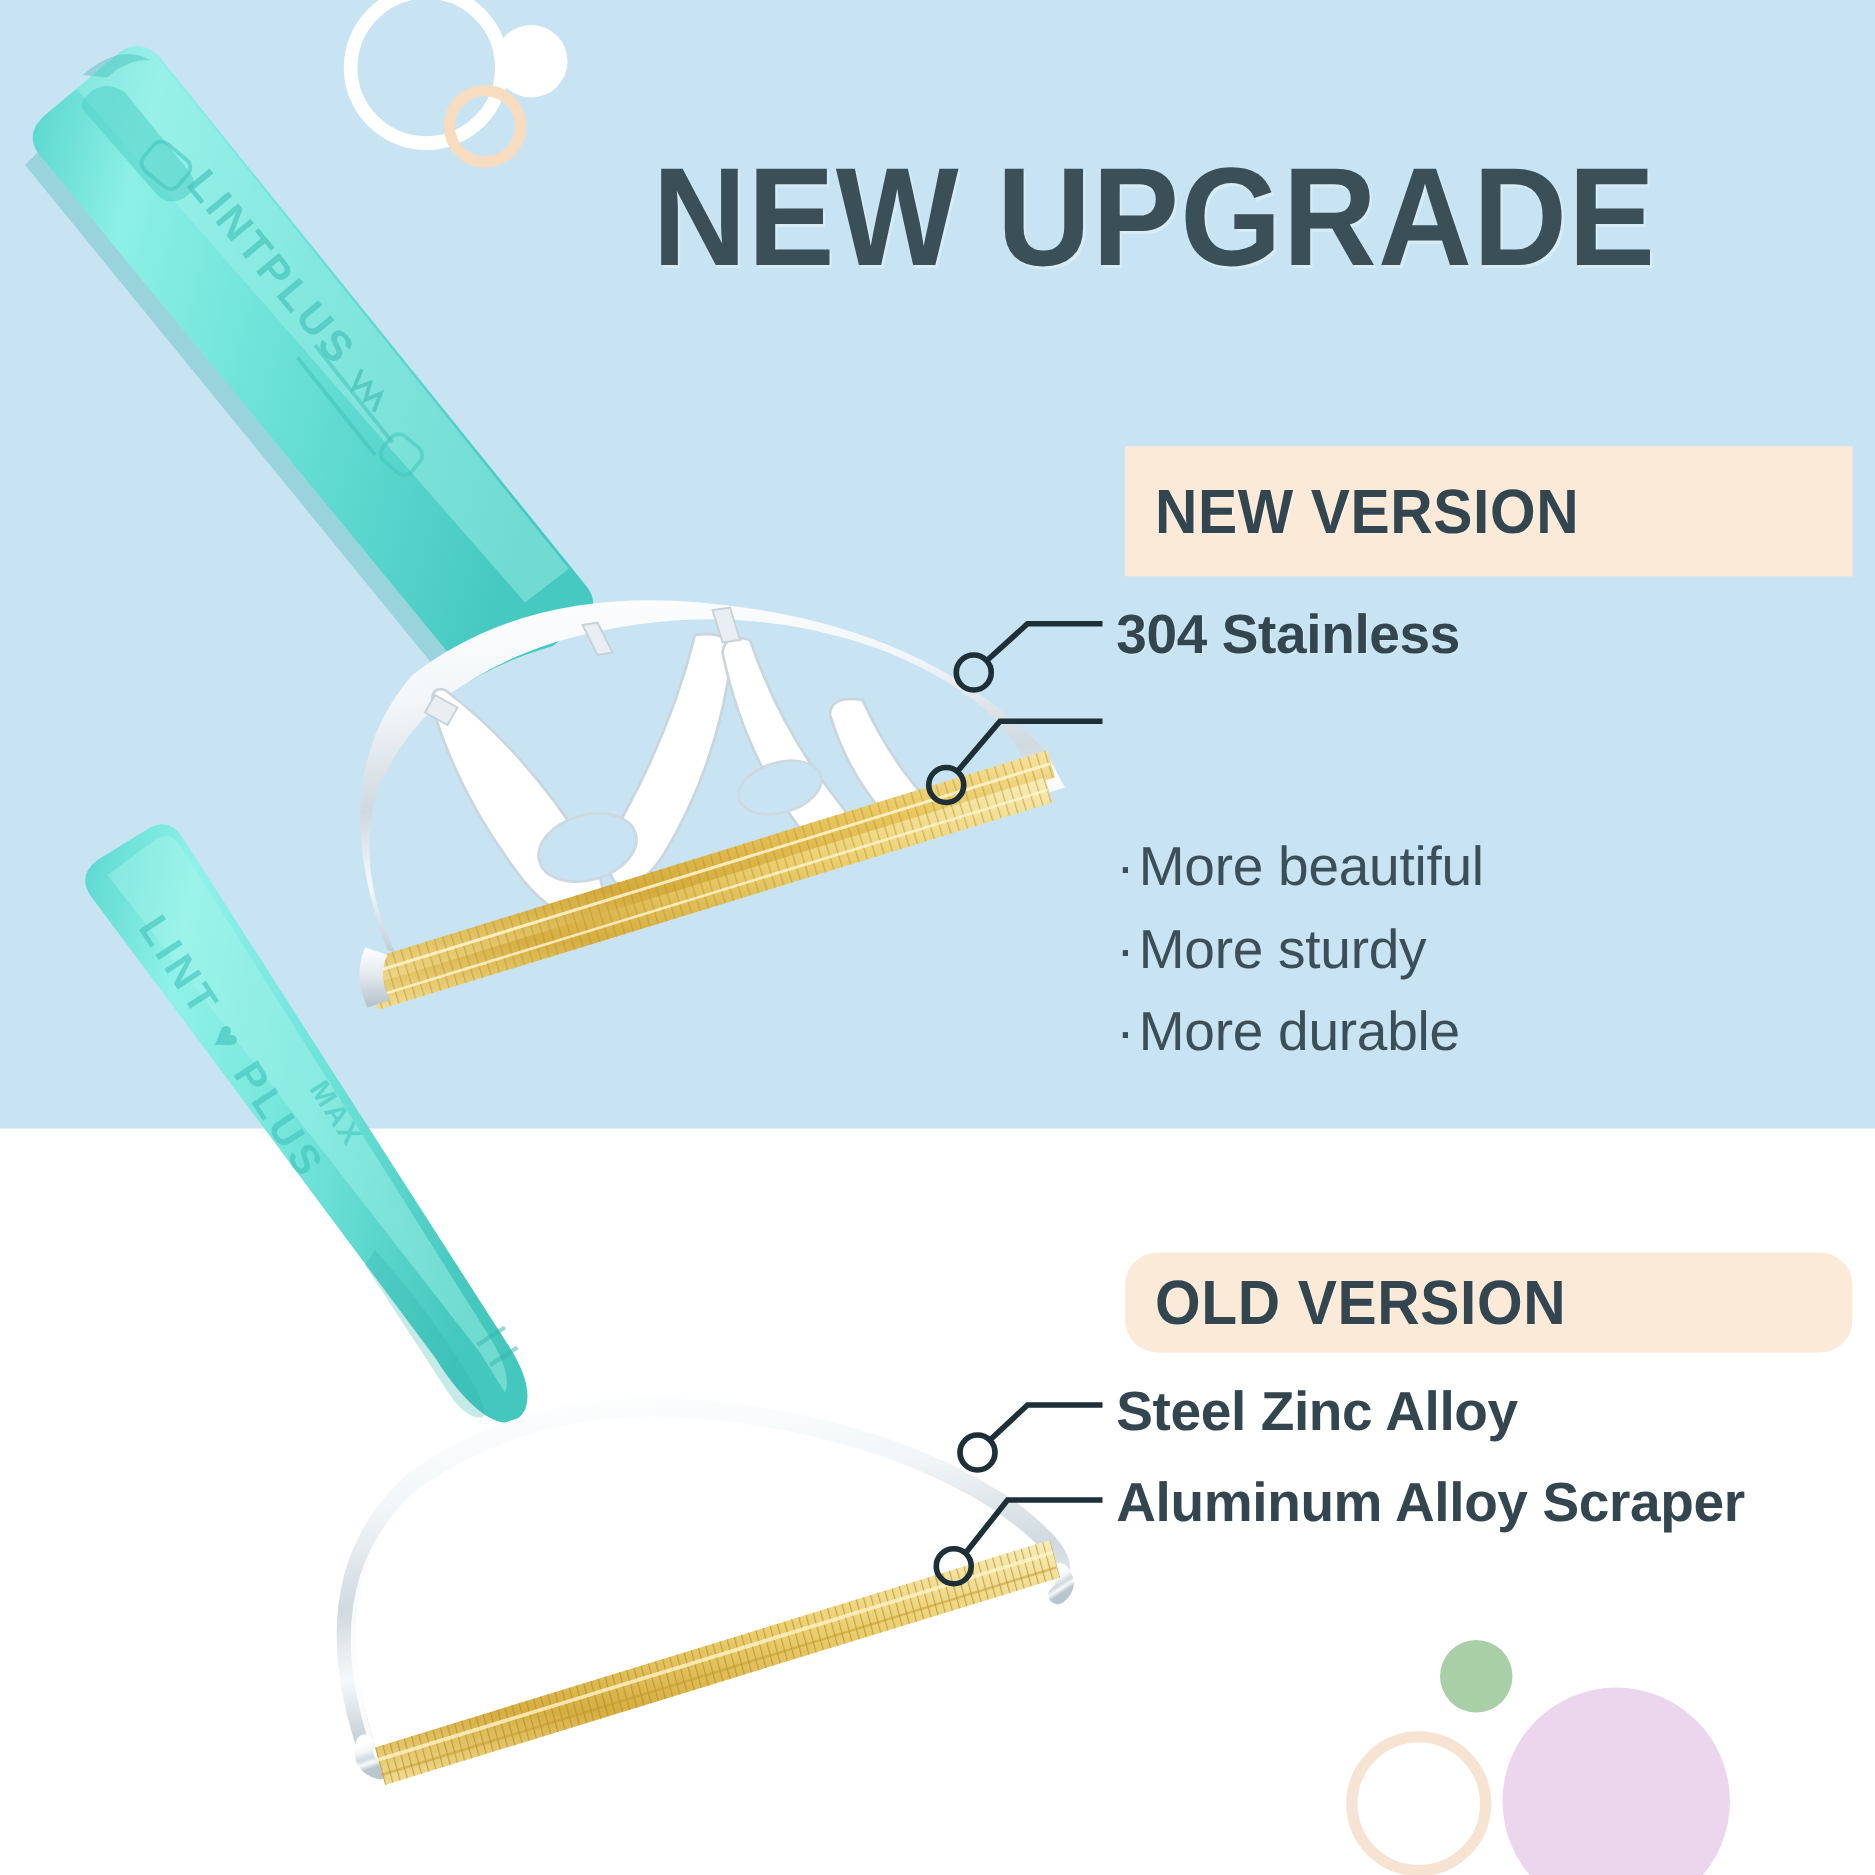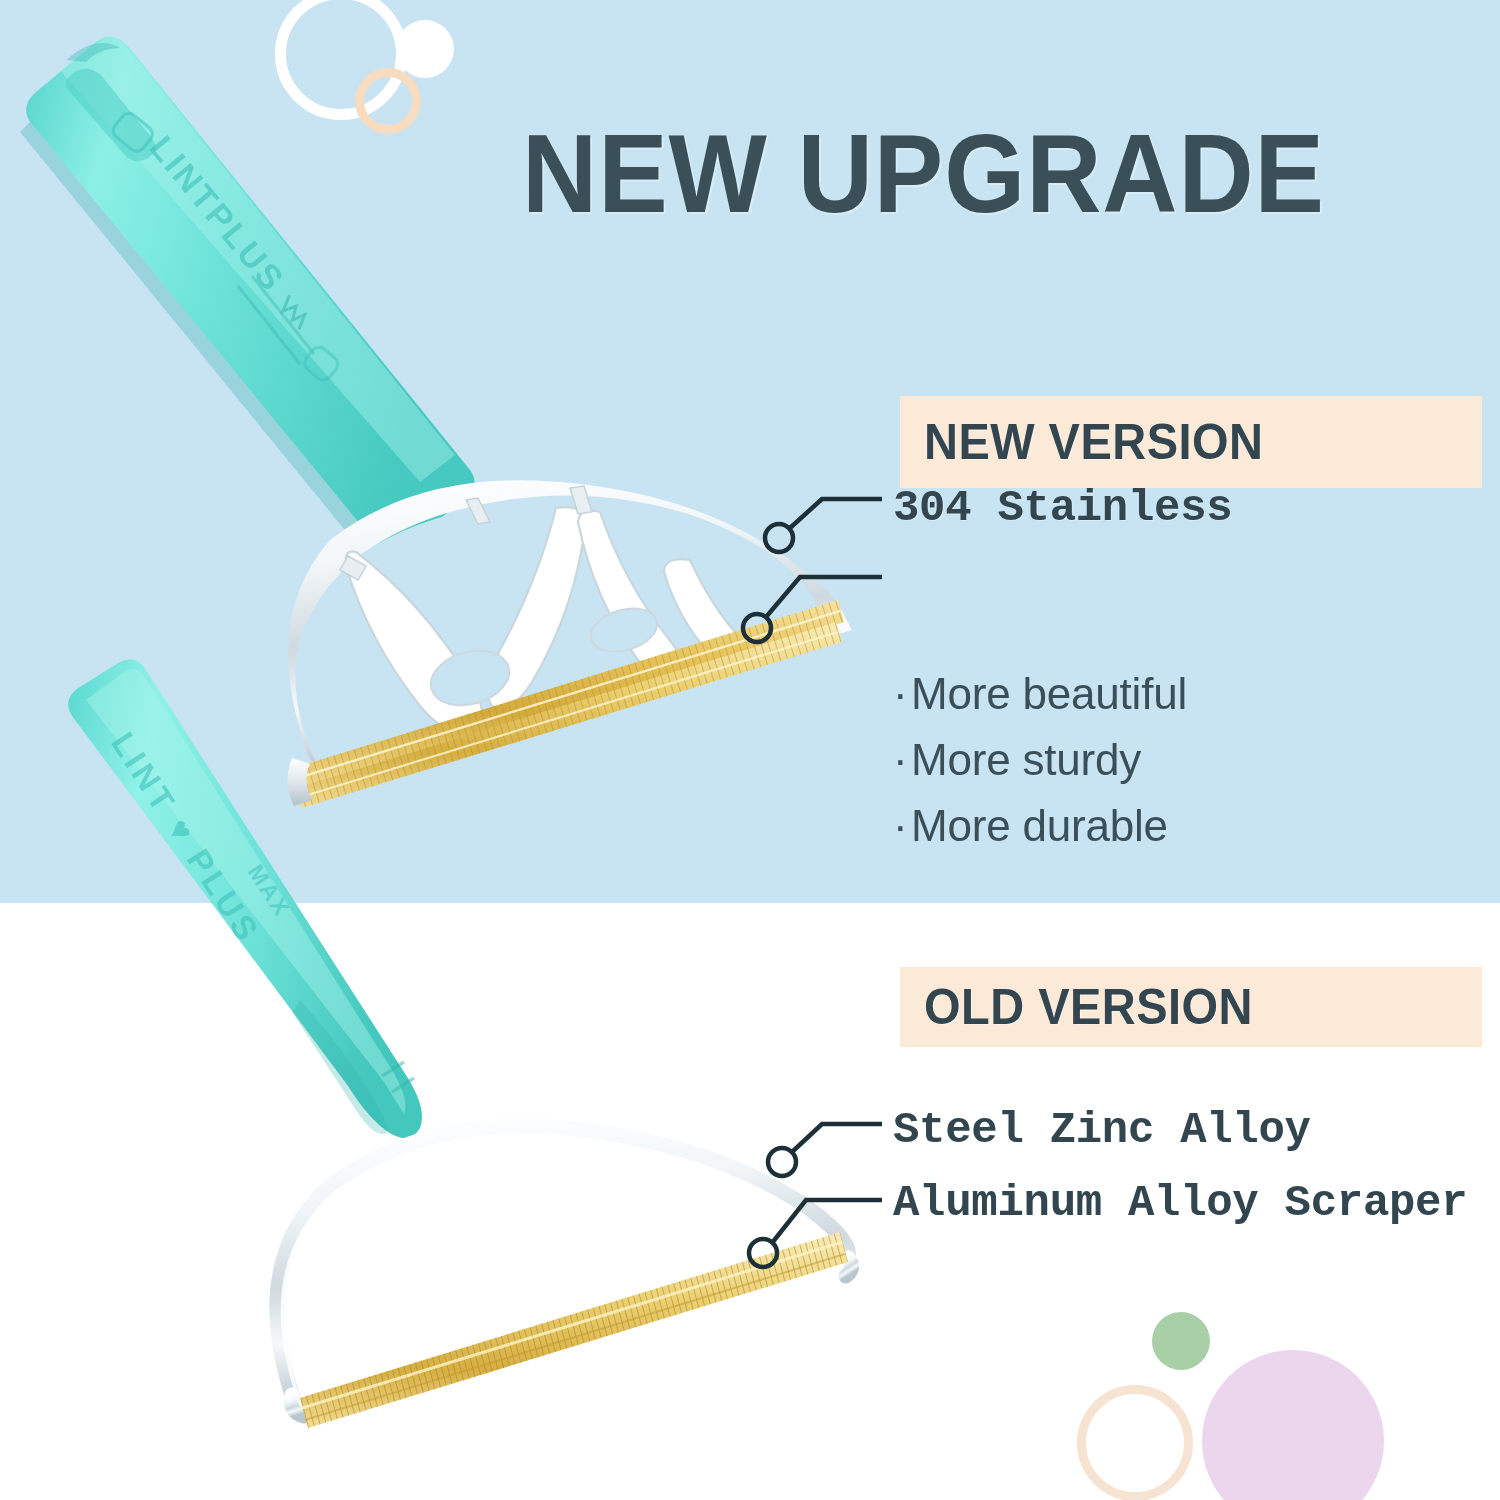--- a/index.html
+++ b/index.html
@@ -37,28 +37,28 @@
     padding-left:24px;
     box-sizing:border-box;
   }
   .banner span{
     font-size:50px;font-weight:700;color:#33464f;letter-spacing:.5px;
     font-family:"Liberation Sans Narrow","Liberation Sans",sans-serif;
     transform:scaleX(0.94);transform-origin:left center;
     text-shadow:1px 1px 0 rgba(255,255,255,.35);
     white-space:nowrap;
   }
-  .banner-new{left:900px;top:357px;width:582px;height:92px;margin-top:39px;}
-  .banner-old{left:900px;top:967px;width:582px;height:80px;}
+  .banner-new{left:900px;top:357px;width:582px;height:104px;}
+  .banner-old{left:900px;top:1002px;width:582px;height:80px;border-radius:26px;}
 
   .callout-label{
     position:absolute;
     font-size:44px;font-weight:700;color:#33464f;
     letter-spacing:-.3px;white-space:nowrap;
-    font-family:Liberation Mono, monospace;
+    font-family:Liberation Sans, sans-serif;
     text-shadow:1px 1px 0 rgba(255,255,255,.30);
     text-align:right;
   }
   .lbl-n1{left:893px;top:483px;}
   .lbl-n2{left:893px;top:553px;}
   .lbl-o1{left:893px;top:1105px;}
   .lbl-o2{left:893px;top:1178px;}
 
   .bullets{position:absolute;left:893px;top:661px;}
   .bullets .bullet{

